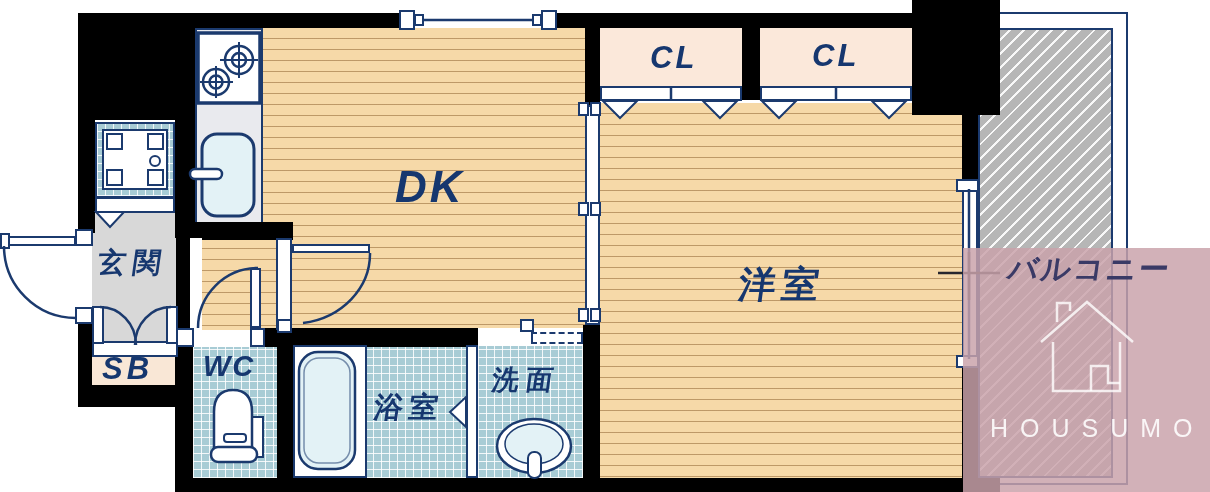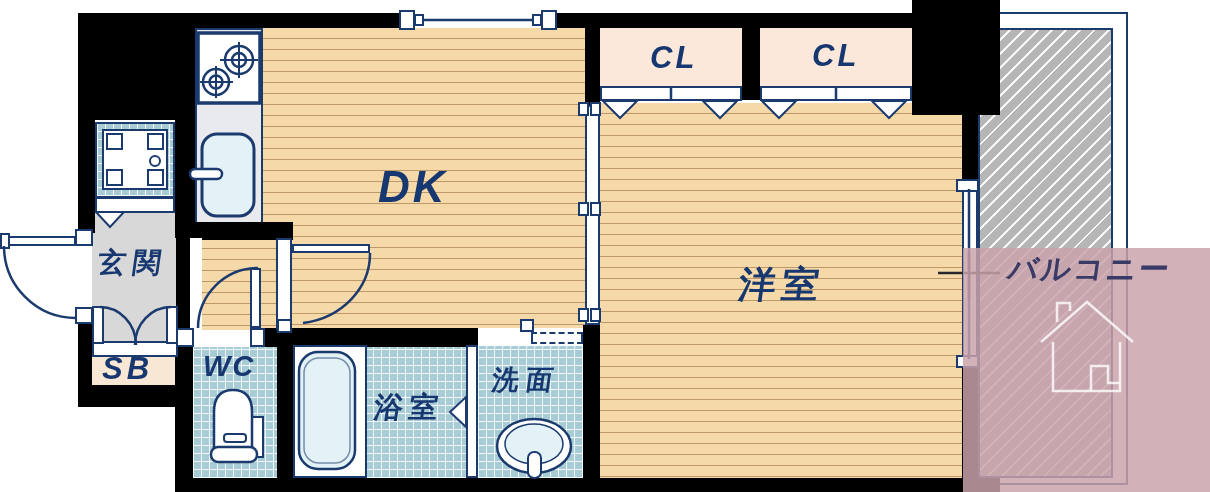--- a/index.html
+++ b/index.html
@@ -189,21 +189,21 @@
       <ellipse cx="534" cy="444" rx="29" ry="20" fill="#e3f2f6" stroke="#1b3a6e" stroke-width="1.5"></ellipse>
       <rect x="528" y="452" width="13" height="26" rx="6" fill="#ffffff" stroke="#1b3a6e" stroke-width="2"></rect>
     </g>
 
     <g stroke="#26262e" stroke-width="2.5">
       <line x1="938" y1="273" x2="1000" y2="273"></line>
       <line x1="969" y1="252" x2="969" y2="300"></line>
     </g>
   </svg>
 
-  <div class="lbl it" style="left:378px;top:165px;font-size:44px;letter-spacing:3px;">DK</div>
+  <div class="lbl it" style="left:395px;top:165px;font-size:44px;letter-spacing:3px;">DK</div>
   <div class="lbl it" style="left:650px;top:42px;font-size:31px;letter-spacing:3px;">CL</div>
   <div class="lbl it" style="left:812px;top:40px;font-size:31px;letter-spacing:3px;">CL</div>
   <div class="lbl sk" style="left:739px;top:266px;font-size:37px;letter-spacing:6px;">洋室</div>
   <div class="lbl sk" style="left:98px;top:249px;font-size:28px;letter-spacing:7px;">玄関</div>
   <div class="lbl it" style="left:102px;top:353px;font-size:31px;letter-spacing:4px;">SB</div>
   <div class="lbl it" style="left:203px;top:352px;font-size:29px;letter-spacing:2px;">WC</div>
   <div class="lbl sk" style="left:374px;top:393px;font-size:29px;letter-spacing:6px;">浴室</div>
   <div class="lbl sk" style="left:492px;top:367px;font-size:27px;letter-spacing:7px;">洗面</div>
 
   <div id="overlay"></div>
@@ -212,14 +212,15 @@
 
   <svg id="wm-art" width="1210" height="492" viewBox="0 0 1210 492">
     <g stroke="rgba(255,255,255,0.8)" stroke-width="2.5" fill="none">
       <path d="M 1041 342 L 1087 302 L 1133 342"></path>
       <path d="M 1057 322 L 1057 303 L 1070 303 L 1070 311"></path>
       <path d="M 1053 342 L 1053 391 L 1120 391 L 1120 342"></path>
       <path d="M 1091 391 L 1091 366 L 1108 366 L 1108 383 L 1120 383"></path>
     </g>
   </svg>
 
+  <div class="z50" style="position:absolute;left:990px;top:414px;font-size:25px;letter-spacing:12px;color:rgba(255,255,255,0.88);font-family:'Liberation Sans',sans-serif;">HOUSUMO</div>
 
 </div>
 
 </body></html>

